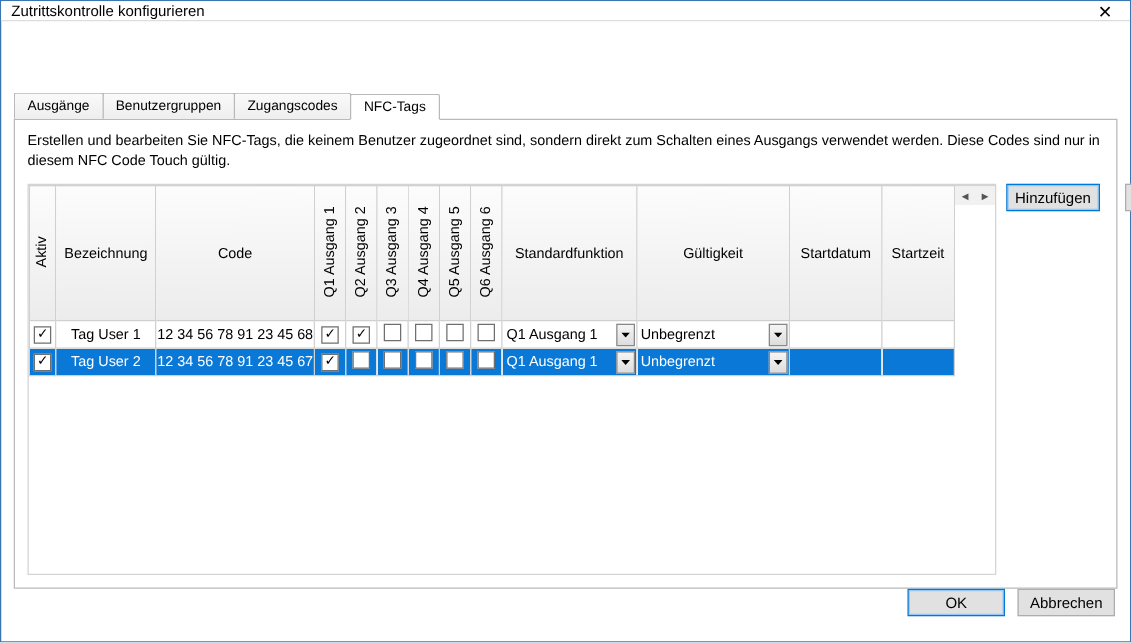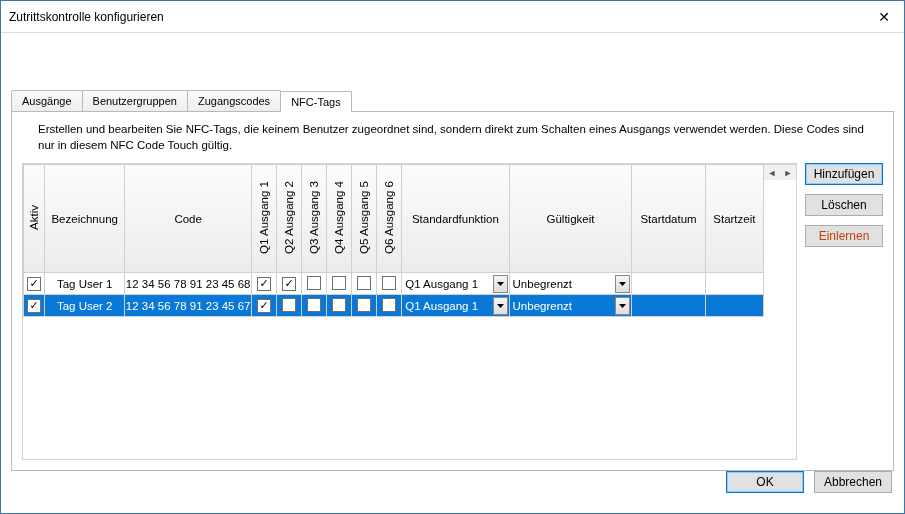--- a/index.html
+++ b/index.html
@@ -12,21 +12,21 @@
   }
   .window {
     width: 905px;
     height: 514px;
     border: 1px solid #3a76b1;
     display: flex;
     flex-direction: column;
     background: #fff;
   }
   .titlebar {
-    height: 32px;
+    height: 16px;
     background: #fff;
     display: flex;
     align-items: center;
     padding: 0 0 0 8px;
     border-bottom: 1px solid #ddd;
   }
   .titlebar .title {
     flex: 1;
     font-size: 12px;
   }
@@ -72,21 +72,20 @@
     flex: 1;
     display: flex;
     flex-direction: column;
     padding: 10px;
     min-height: 0;
   }
   .description {
     font-size: 11.5px;
     line-height: 1.35;
     padding-bottom: 10px;
-    margin-left: 16px;
   }
 
   .content-row {
     flex: 1;
     display: flex;
     gap: 8px;
     min-height: 0;
   }
 
   .table-area {
@@ -208,22 +207,22 @@
     position: absolute;
     left: 0; top: 1px; bottom: 1px;
     width: 98%;
     background: #cfcfcf;
     border-radius: 1px;
   }
 
   .side-btns {
     width: 78px;
     display: flex;
-    flex-direction: column;
-    gap: 9px;
+    flex-direction: row;
+    gap: 20px;
   }
   .btn {
     height: 22px;
     background: #e1e1e1;
     border: 1px solid #adadad;
     font-size: 12px;
     cursor: pointer;
     display: flex;
     align-items: center;
     justify-content: center;

